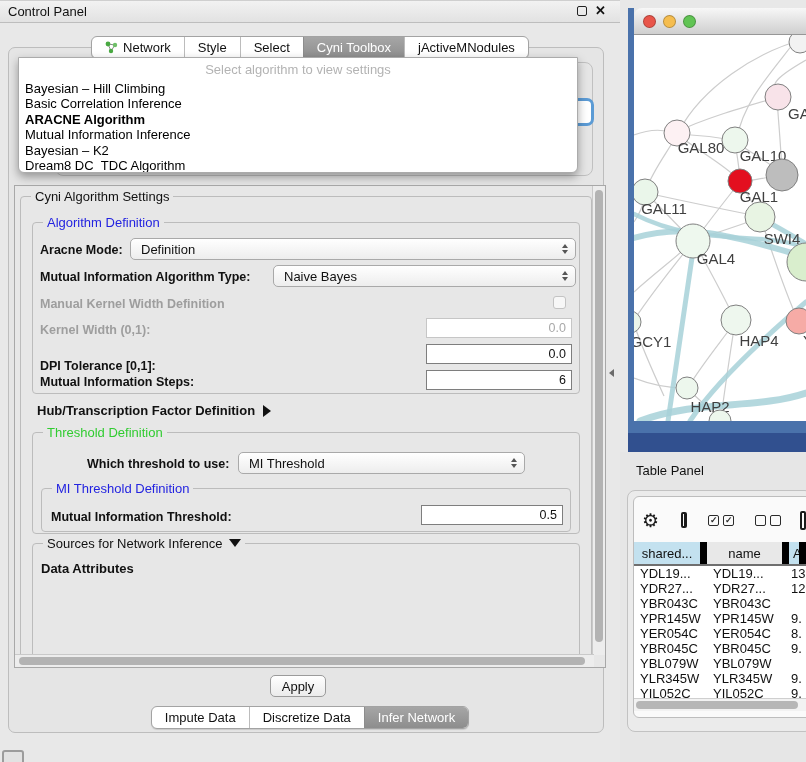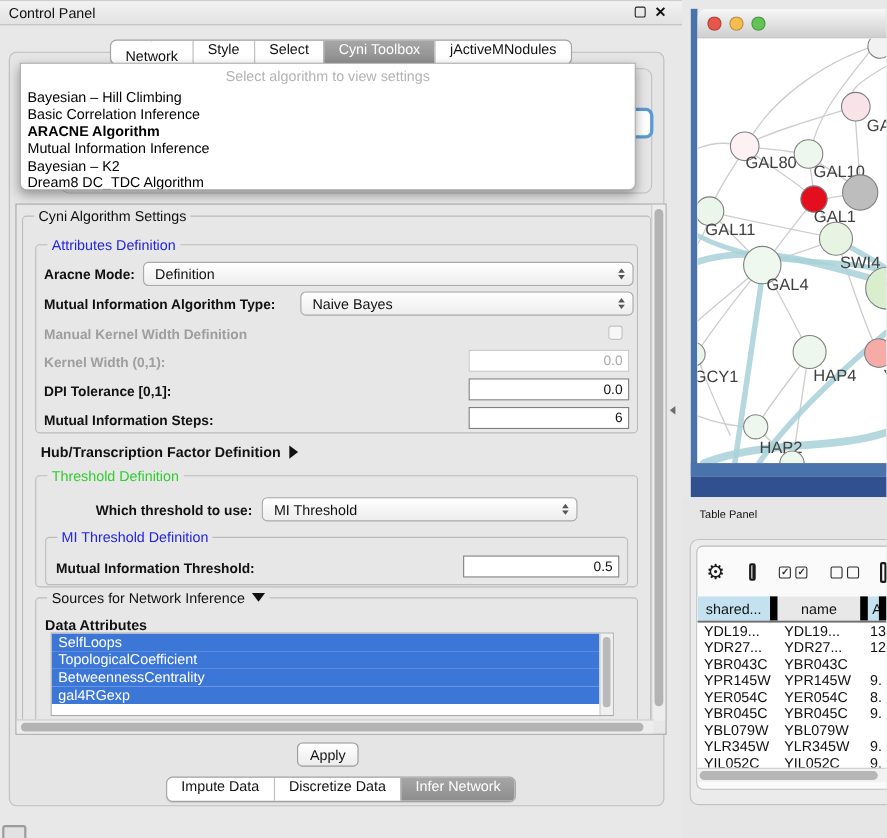--- a/index.html
+++ b/index.html
@@ -22,21 +22,21 @@
   .close-x { font-size:13px; font-weight:bold; color:#111; line-height:14px; }
 
   .cp-outer { left:8px; top:47px; width:596px; height:686px;
     background:#e5e5e5; border:1px solid #bdbdbd; border-radius:7px; }
 
   
   .seg-bar { display:flex; justify-content:center; width:620px; z-index:6; }
   .seg { display:flex; border:1px solid #a3a3a3; border-radius:6px; overflow:hidden;
     background:#fff; height:23px; box-shadow:0 1px 1px rgba(0,0,0,.12); }
   .seg-item { display:flex; align-items:center; gap:5px; padding:0 13px; font-size:13px;
-    border-left:1px solid #bcbcbc; color:#111; white-space:nowrap;flex-direction:column; }
+    border-left:1px solid #bcbcbc; color:#111; white-space:nowrap; }
   .seg-item:first-child { border-left:none; }
   .seg-item.sel { background:linear-gradient(#a6a6a6,#8d8d8d); color:#fff; border-left-color:#8d8d8d; }
 
   
   .remnant-box { left:55px; top:62px; width:538px; height:114px;
     border:1px solid #c0c0c0; border-radius:8px; z-index:4; }
   .remnant-combo { left:560px; top:98px; width:34px; height:28px; background:#fff;
     border:3px solid #5b9bd5; border-radius:7px; z-index:5; }
 
   
@@ -107,21 +107,21 @@
   .light { width:13px; height:13px; border-radius:50%; border:1px solid rgba(0,0,0,.25); }
   .light.red { background:radial-gradient(circle at 35% 30%, #f westerly08a7f, #e8554a 70%); background-color:#e8554a; }
   .light.yellow { background-color:#f5bd4f; }
   .light.green { background-color:#61c454; }
   .net-canvas { left:634px; top:35px; width:172px; height:386px; background:#fff; overflow:hidden; }
   .edge { fill:none; stroke:#cdcdcd; stroke-width:1.2; }
   .tedge { fill:none; stroke:#a7d1d8; stroke-linecap:round; opacity:.85; }
 
   
   .tp-bg { left:620px; top:452px; width:186px; height:310px; background:#e6e6e6; }
-  .tp-title { left:636px; top:463px; font-size:10px; }
+  .tp-title { left:636px; top:463px; font-size:13px; }
   .tp-frame { left:627px; top:490px; width:186px; height:242px; background:#ebebeb;
     border:1px solid #c2c2c2; border-radius:8px; }
   .tp-card { left:633px; top:496px; width:180px; height:222px; background:#fafafa;
     border:1px solid #bdbdbd; border-radius:6px; }
   .tp-toolbar { left:634px; top:498px; width:172px; height:44px; display:flex; align-items:center; }
   .gear { font-size:19px; color:#1a1a1a; margin-left:8px; }
   .cols-icon { width:17px; height:16px; border:2px solid #1a1a1a; border-radius:2px; margin-left:22px; position:relative; }
   .cols-icon::after { content:""; position:absolute; left:50%; top:0; width:2px; height:100%; background:#1a1a1a; }
   .cb-pair { display:flex; gap:4px; margin-left:21px; }
   .cb { width:11px; height:11px; border:1.5px solid #2a2a2a; border-radius:2px; font-size:9px;
@@ -204,21 +204,21 @@
     </div>
 </div>
 
 <div class="abs settings">
 
   <div class="group" style="left:5px; top:10px; width:572px; height:520px;">
     <span class="gtitle">Cyni Algorithm Settings</span>
   </div>
 
   <div class="group" style="left:17px; top:36px; width:548px; height:172px;">
-    <span class="gtitle blue">Attributes Definition</span>
+    <span class="gtitle blue">Algorithm Definition</span>
   </div>
 
   <span class="flabel" style="left:25px; top:57px;">Aracne Mode:</span>
   <div class="combo" style="left:115px; top:52px; width:446px;">
     <span>Definition</span>
     <span class="spin">
         <i class="up"></i>
         <i class="dn"></i>
       </span>
   </div>
@@ -233,21 +233,21 @@
   </div>
 
   <span class="flabel dis" style="left:25px; top:111px;">Manual Kernel Width Definition</span>
   <span class="checkbox" style="left:538px; top:110px;"></span>
 
   <span class="flabel dis" style="left:25px; top:137px;">Kernel Width (0,1):</span>
   <div class="tinput dis" style="left:411px; top:132px; width:146px;">
     <span>0.0</span>
   </div>
 
-  <span class="flabel" style="left:25px; top:163px;">DPI Tolerance [0,1]:</span>
+  <span class="flabel" style="left:25px; top:173px;">DPI Tolerance [0,1]:</span>
   <div class="tinput" style="left:411px; top:158px; width:146px;">
     <span>0.0</span>
   </div>
 
   <span class="flabel" style="left:25px; top:189px;">Mutual Information Steps:</span>
   <div class="tinput" style="left:411px; top:184px; width:146px;">
     <span>6</span>
   </div>
 
   <span class="flabel" style="left:22px; top:217px; font-size:13px;">
@@ -275,31 +275,20 @@
     <span>0.5</span>
   </div>
 
   <div class="group" style="left:17px; top:357px; width:548px; height:126px;">
     <span class="gtitle">
       <span>Sources for Network Inference</span><span class="arrow-down"></span>
     </span>
   </div>
   <span class="flabel" style="left:26px; top:375px; font-size:13px;">Data Attributes</span>
 
-  <div class="attr-list">
-    <div id="attr-items">
-        <div class="attr-item">SelfLoops</div>
-        <div class="attr-item">TopologicalCoefficient</div>
-        <div class="attr-item">BetweennessCentrality</div>
-        <div class="attr-item">gal4RGexp</div>
-      </div>
-    <div class="attr-scroll">
-        <div class="attr-thumb"></div>
-      </div>
-  </div>
 
   <div class="vscroll">
       <div class="vthumb"></div>
     </div>
   <div class="hscroll">
       <div class="hthumb"></div>
     </div>
 </div>
 
 <div class="abs apply-btn">Apply</div>

